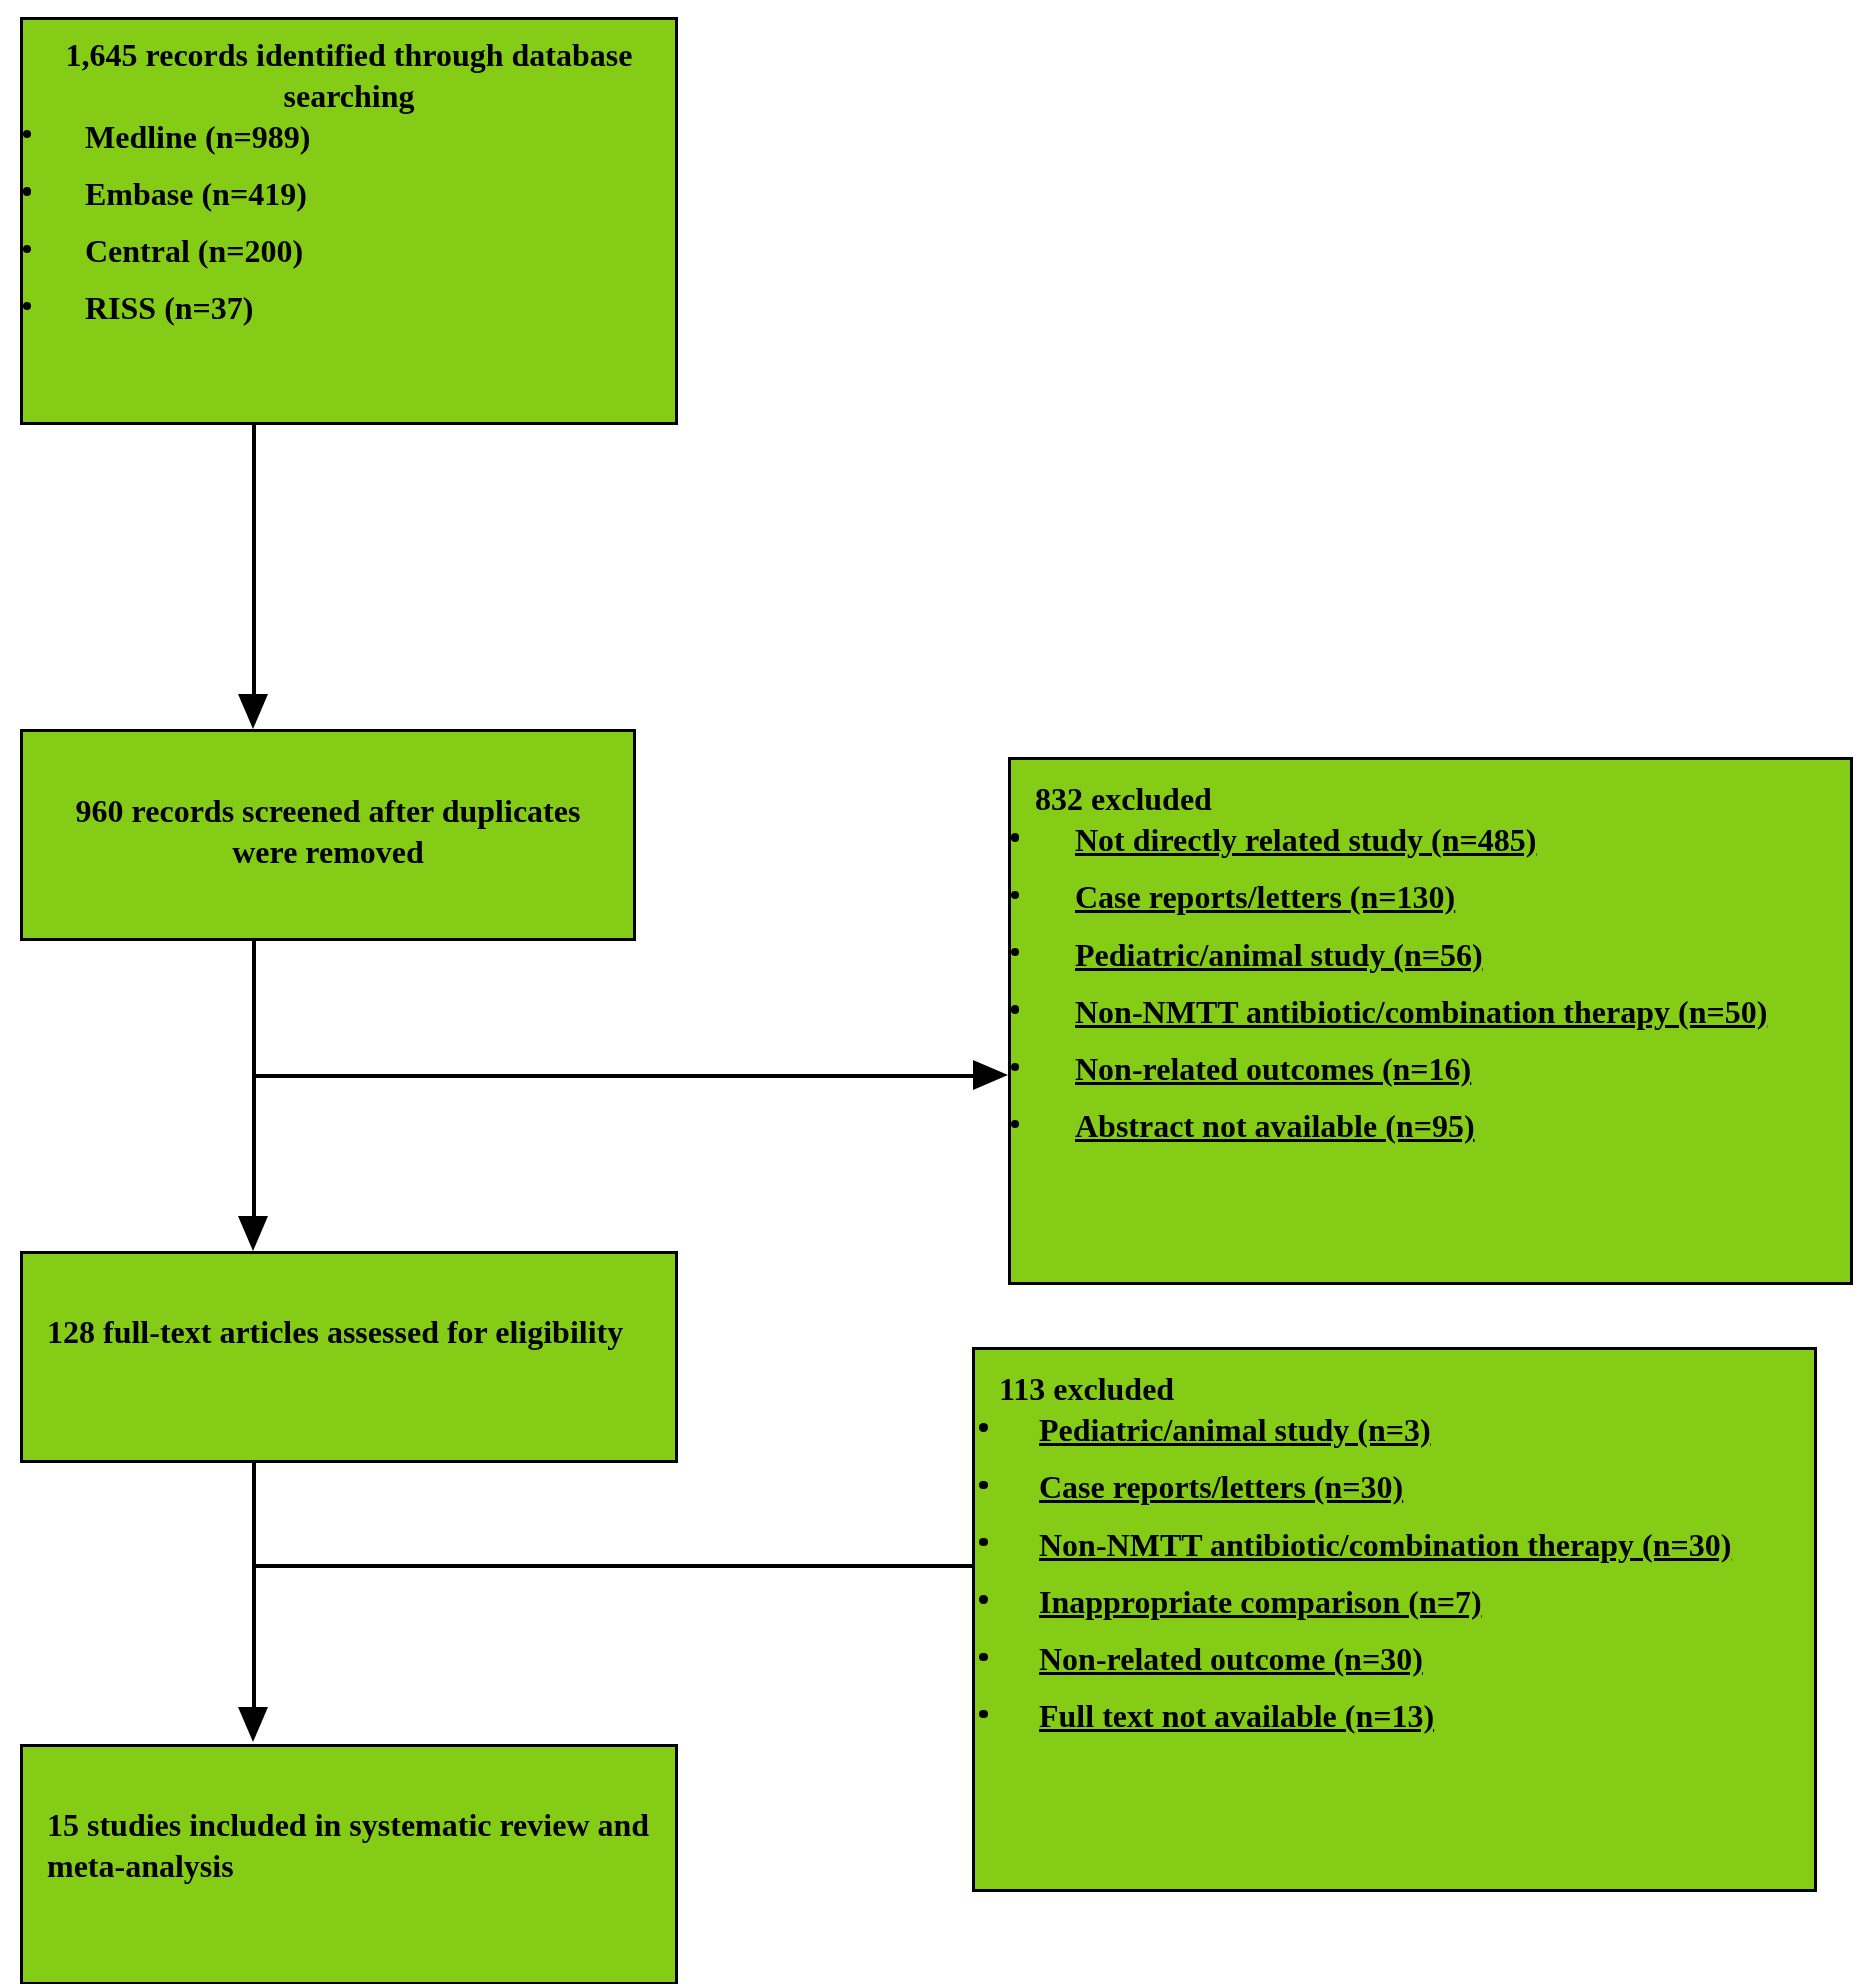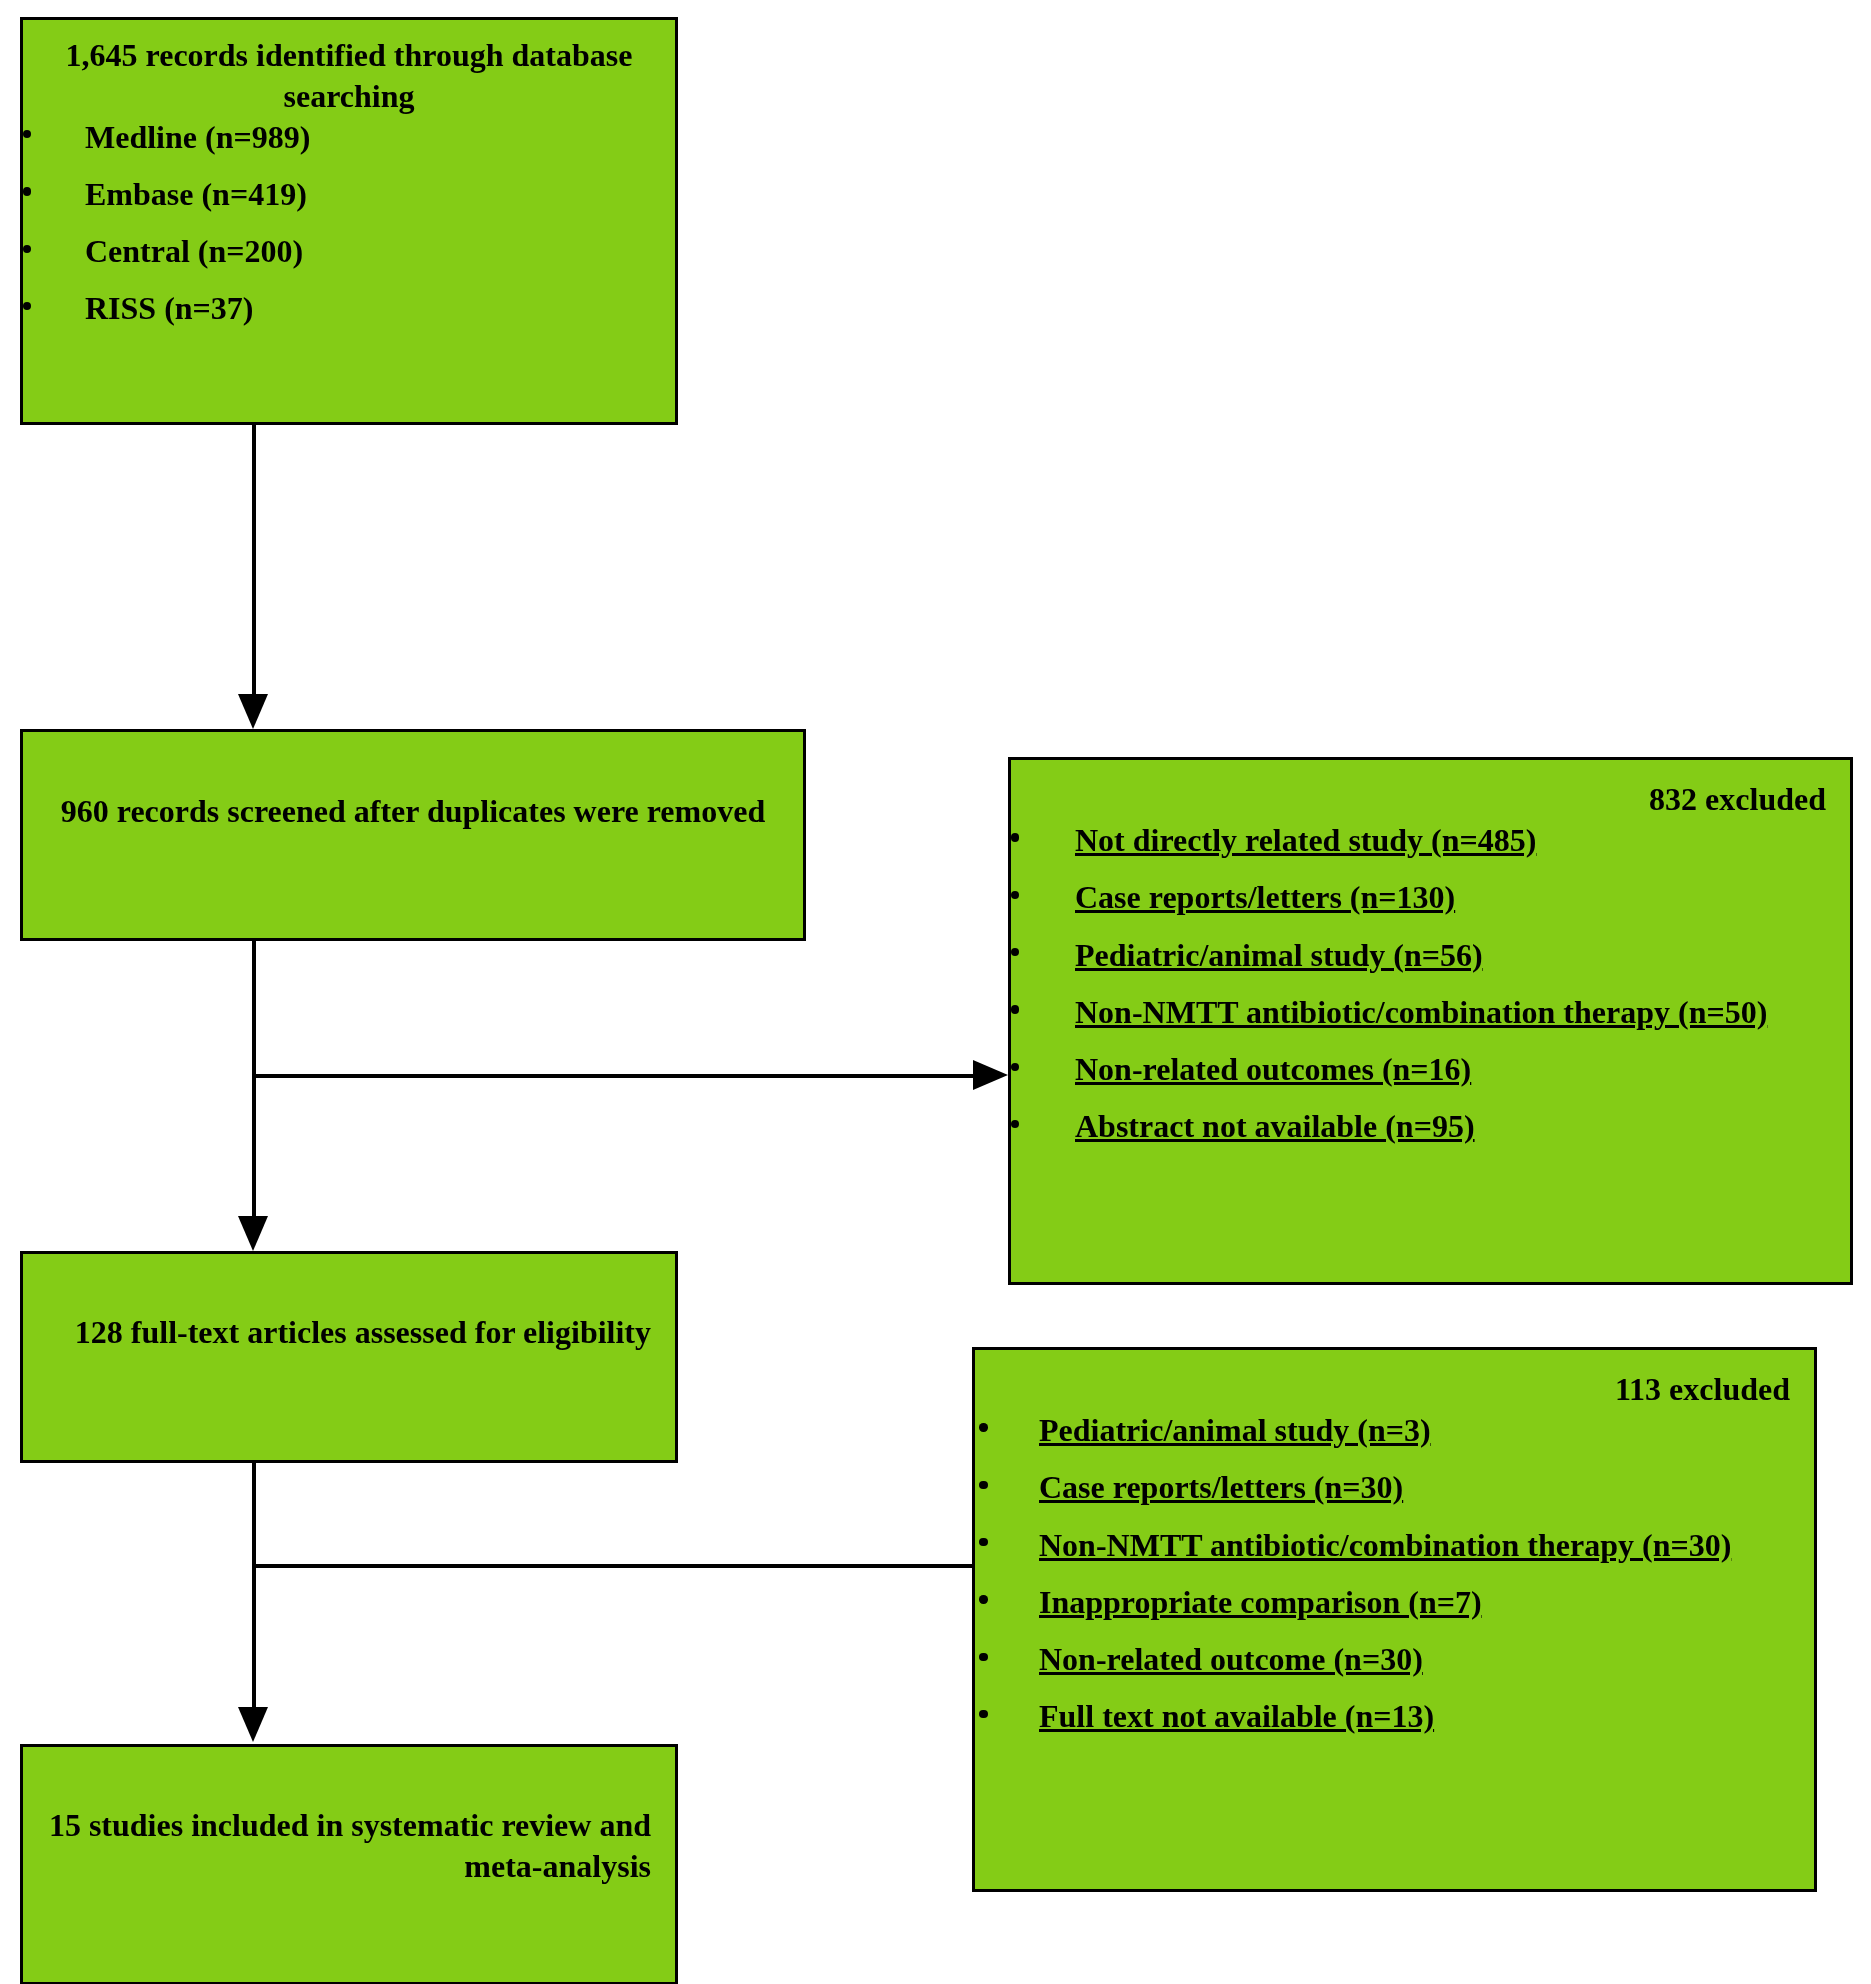--- a/index.html
+++ b/index.html
@@ -35,21 +35,21 @@
   .box-title {
     font-weight: bold;
     font-size: 32px;
     line-height: 1.28;
     text-align: center;
     color: #000000;
     padding: 0 24px;
   }
 
   .box-title.left {
-    text-align: right;
+    text-align: left;
   }
 
   
   ul.bullets {
     list-style: none;
     margin: 0;
     padding: 0;
   }
   ul.bullets li {
     position: relative;
@@ -138,21 +138,21 @@
           <span class="bullet-dot"></span>
           <span class="bullet-text">RISS (n=37)</span>
         </li>
       </ul>
     </div>
   </div>
 
   <div class="vline" style="left:252px; top:425px; height:272px;"></div>
   <div class="arrow-down" style="left:238px; top:694px;"></div>
 
-  <div class="box" style="left:20px; top:729px; width:786px; height:212px;">
+  <div class="box" style="left:20px; top:729px; width:616px; height:212px;">
     <div class="box-inner" style="top:59px;">
       <div class="box-title">960 records screened after duplicates were removed</div>
     </div>
   </div>
 
   <div class="vline" style="left:252px; top:941px; height:278px;"></div>
   <div class="arrow-down" style="left:238px; top:1216px;"></div>
 
   <div class="hline" style="left:254px; top:1074px; width:720px;"></div>
   <div class="arrow-right" style="left:973px; top:1060px;"></div>

